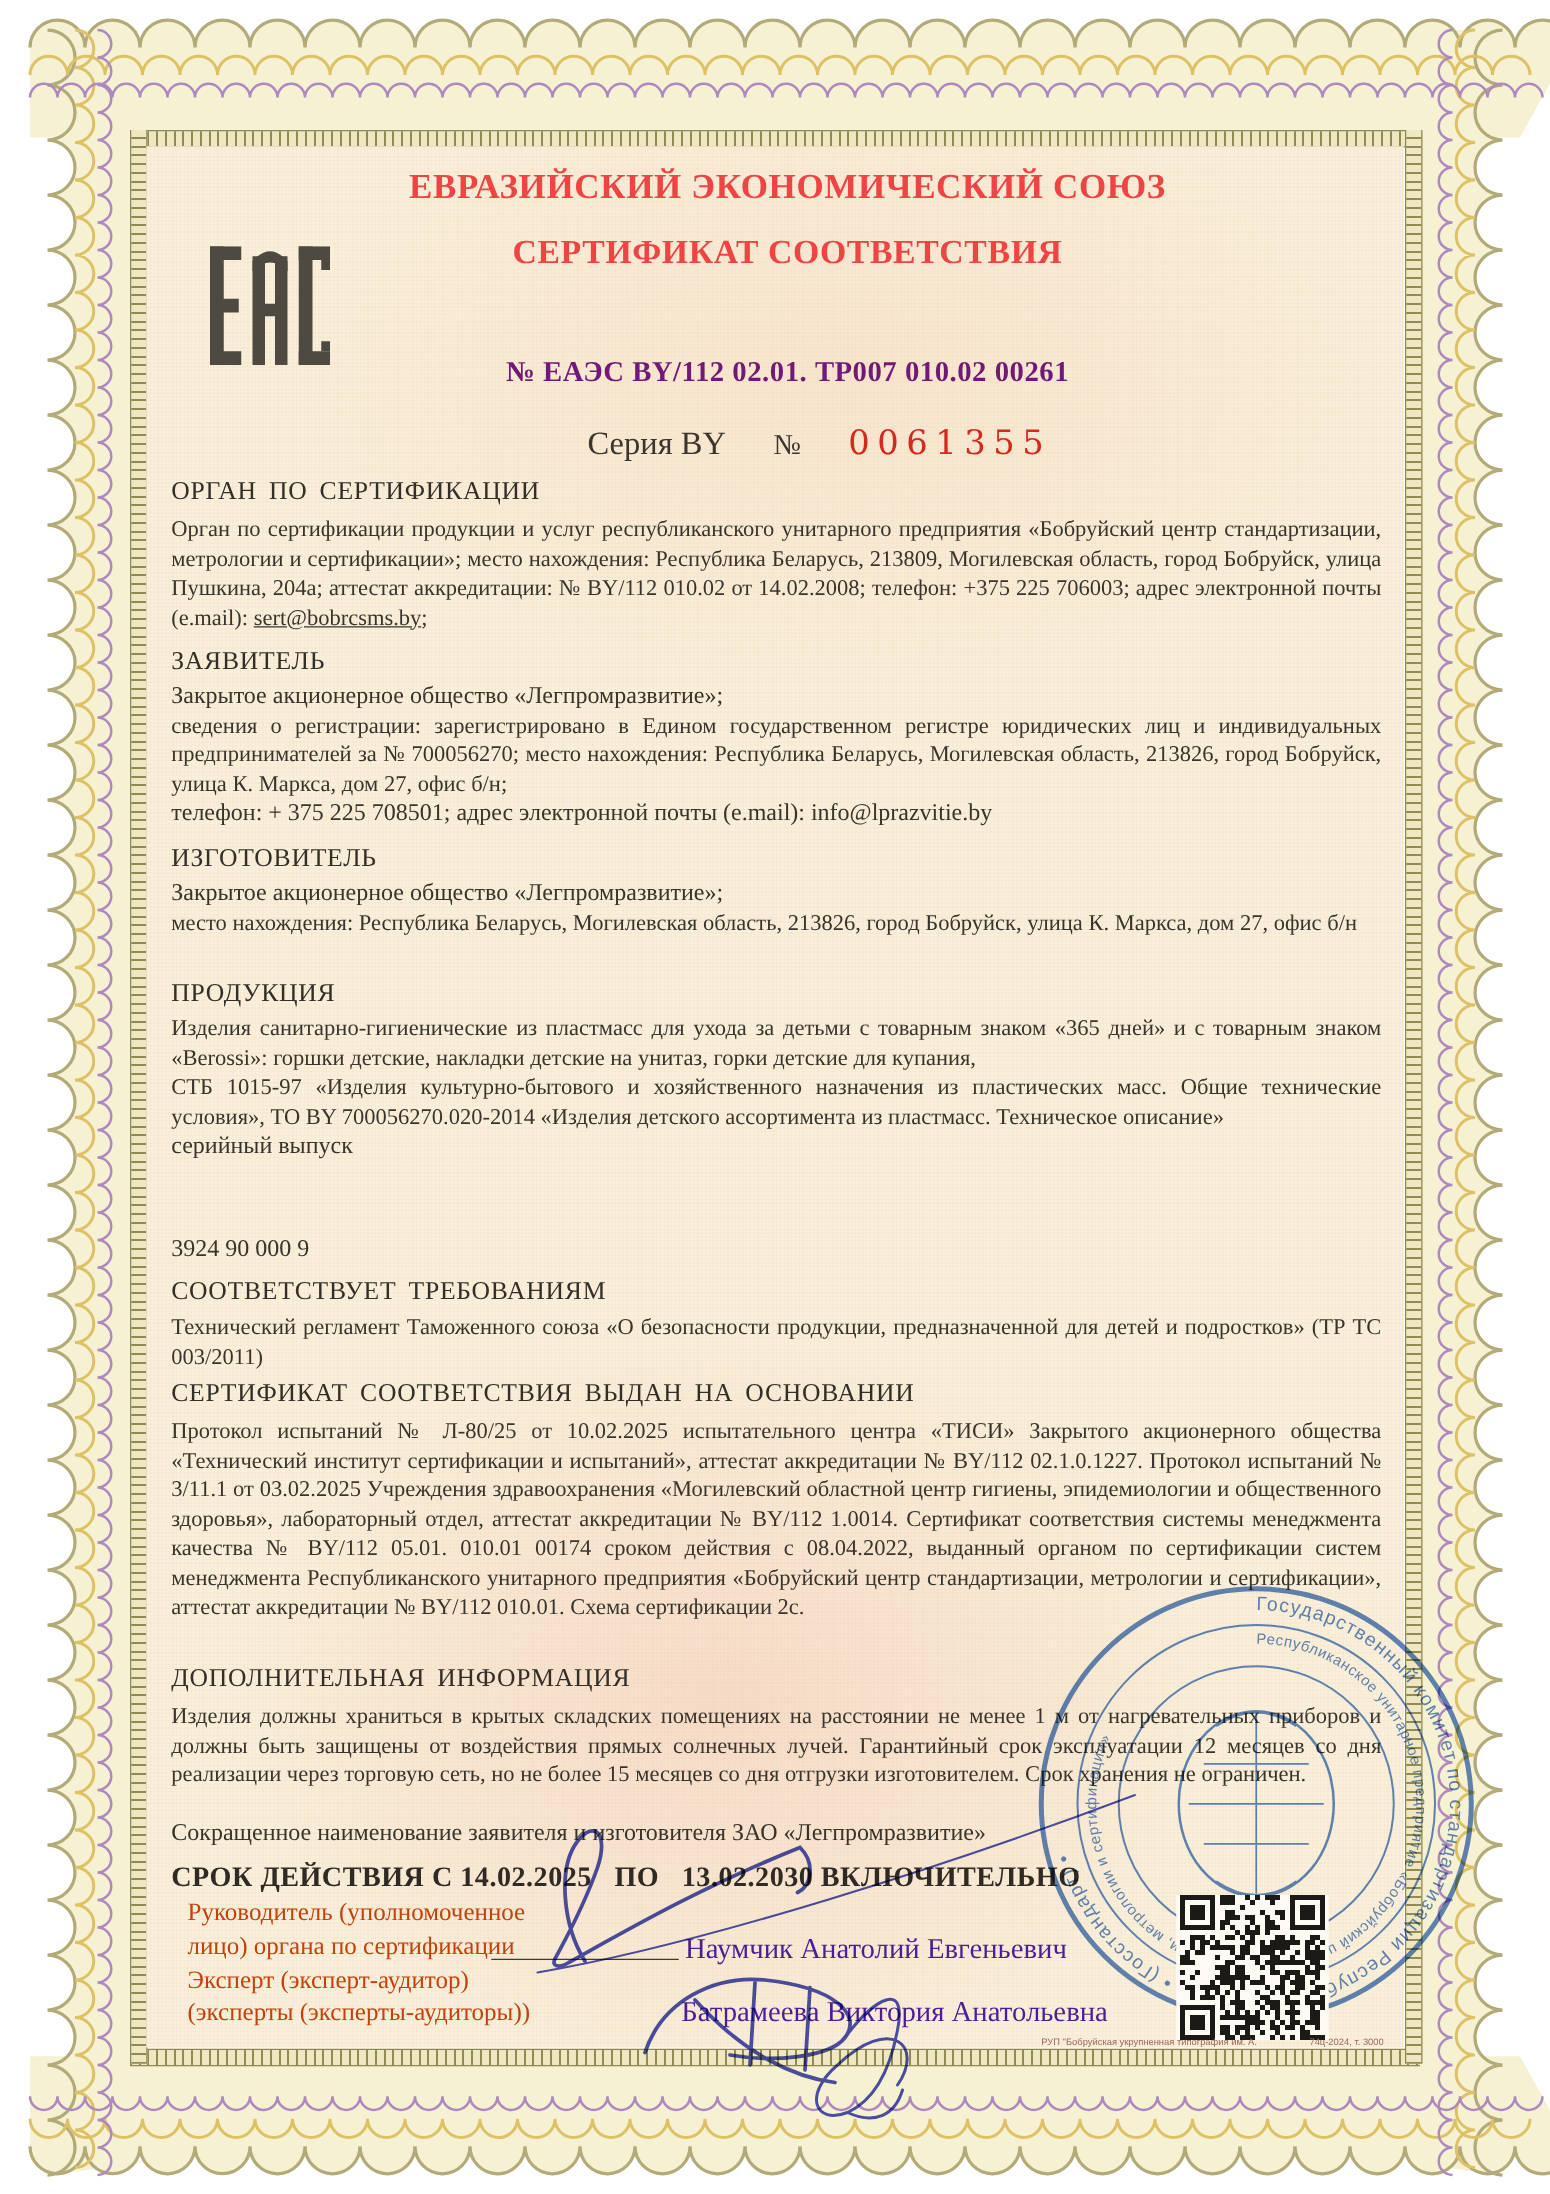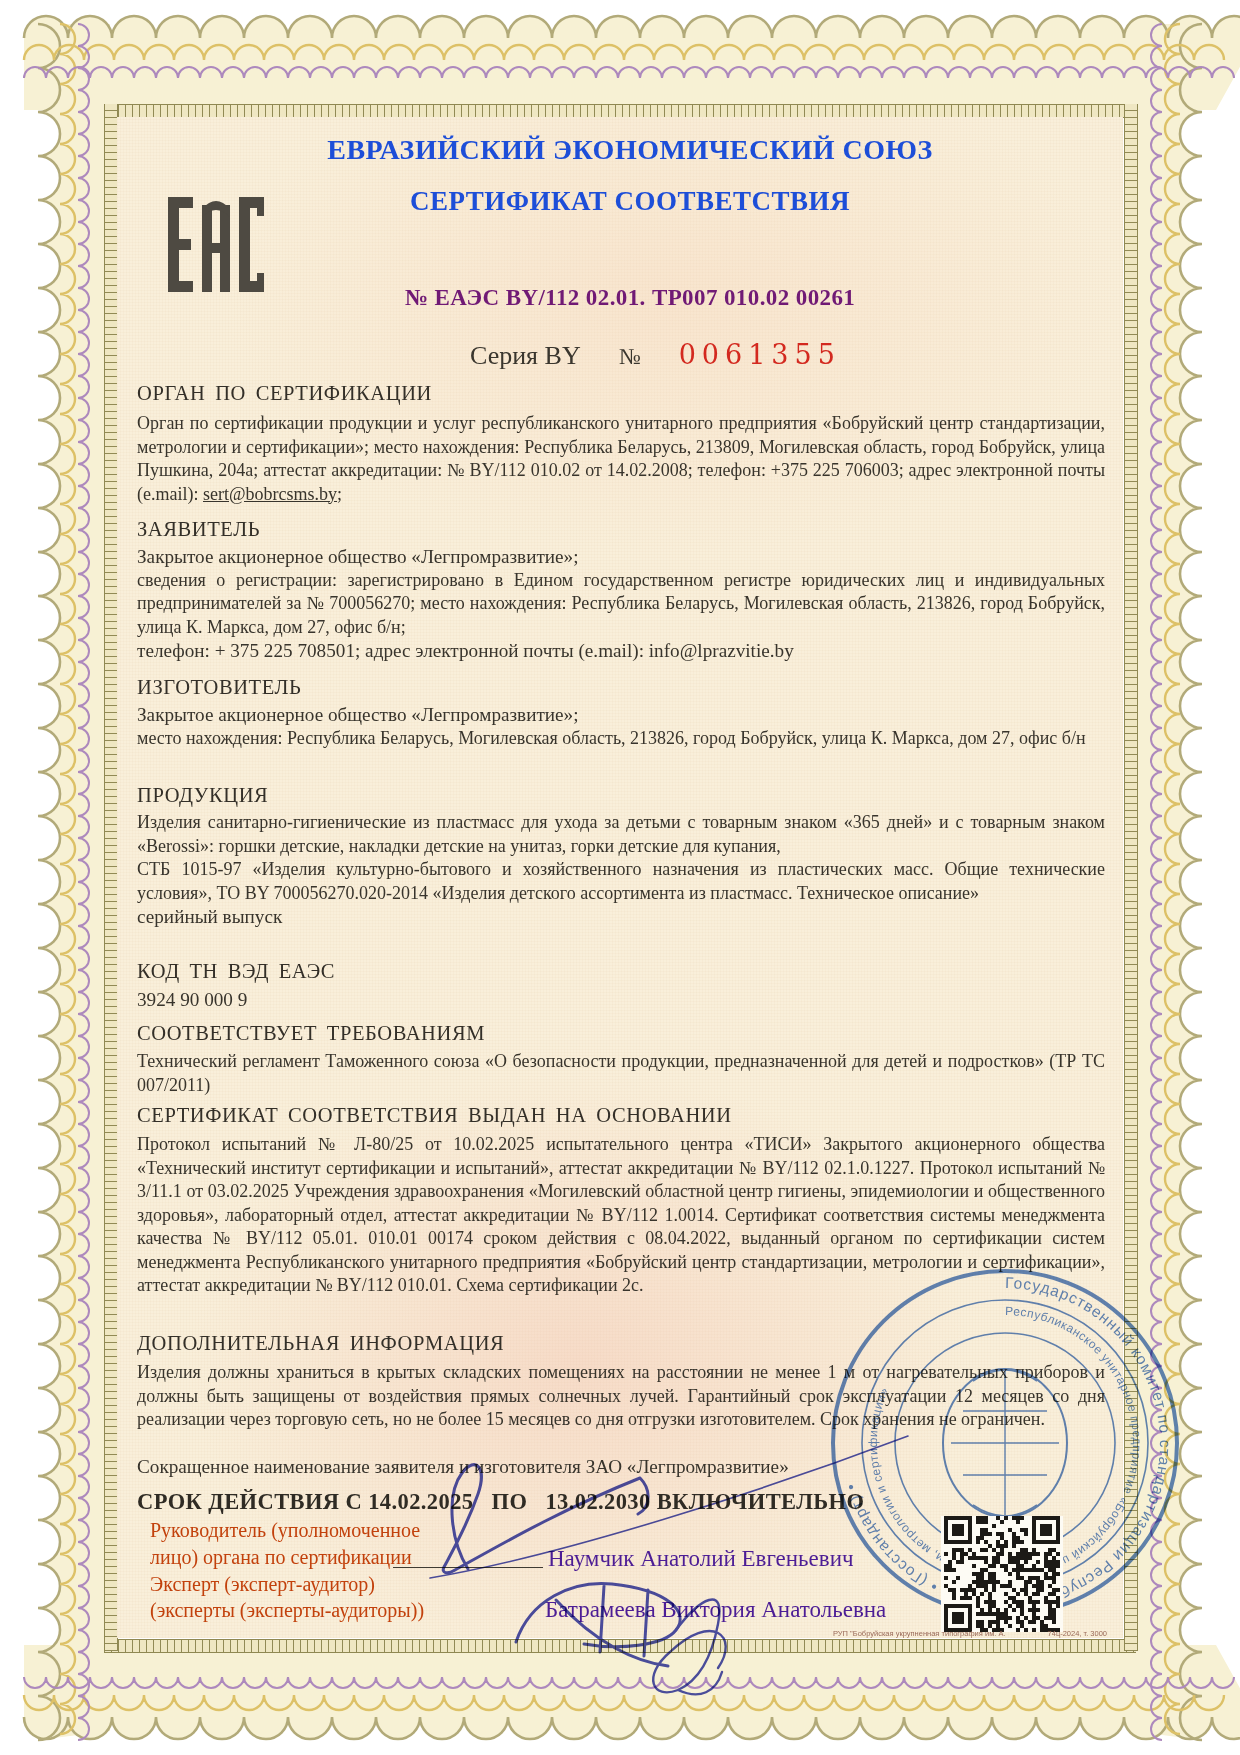--- a/index.html
+++ b/index.html
@@ -21,21 +21,21 @@
   .paper{position:absolute;left:117px;top:117px;width:1006px;height:1521px;
     background:
       radial-gradient(ellipse 560px 420px at 46% 82%, rgba(242,187,170,.38), rgba(242,187,170,0) 70%),
       radial-gradient(ellipse 640px 360px at 55% 12%, rgba(246,205,178,.30), rgba(246,205,178,0) 70%),
       repeating-linear-gradient(0deg, rgba(196,150,98,.045) 0 1px, rgba(255,255,255,0) 1px 3px),
       repeating-linear-gradient(90deg, rgba(196,150,98,.045) 0 1px, rgba(255,255,255,0) 1px 3px),
       #f9efda;}
   
   .abs{position:absolute;}
   .ctr{left:160px;right:140px;text-align:center;}
-  .h-big{font-weight:bold;font-size:28px;letter-spacing:.5px;color:#1d4ed8;text-align:center;}
+  .h-big{font-weight:bold;font-size:28px;letter-spacing:.5px;color:#ef4444;text-align:center;}
   .h-num{font-weight:bold;font-size:23px;letter-spacing:.4px;color:#701a75;}
   .sec-h{font-weight:normal;font-size:20.5px;letter-spacing:.6px;word-spacing:4px;color:#332f28;}
   .body-t{font-size:18px;line-height:23.5px;text-align:justify;color:#38342c;}
   .body-t p{margin:0;}
   .line-t{font-size:19.2px;line-height:23.5px;color:#38342c;}
   .u{text-decoration:underline;}
   .col{left:137px;width:968px;}
   .validity{font-weight:bold;font-size:22.5px;letter-spacing:.4px;white-space:pre-wrap;color:#2f2b24;}
   .sig-label{font-size:20px;color:#c2410c;}
   .sig-name{font-size:23px;color:#4c1d95;}
@@ -141,26 +141,25 @@
   <div class="abs col" style="top:811px">
     <div class="body-t">
         <p>Изделия санитарно-гигиенические из пластмасс для ухода за детьми с товарным знаком «365 дней» и с товарным знаком «Berossi»: горшки детские, накладки детские на унитаз, горки детские для купания,</p>
       </div>
     <div class="body-t">
         <p>СТБ 1015-97 «Изделия культурно-бытового и хозяйственного назначения из пластических масс. Общие технические условия», ТО BY 700056270.020-2014 «Изделия детского ассортимента из пластмасс. Техническое описание»</p>
       </div>
     <div class="line-t">серийный выпуск</div>
   </div>
 
-  <div class="abs col sec-h" style="top:960px">КОД ТН ВЭД ЕАЭС</div>
   <div class="abs col line-t" style="top:988px">3924 90 000 9</div>
 
   <div class="abs col sec-h" style="top:1022px">СООТВЕТСТВУЕТ ТРЕБОВАНИЯМ</div>
   <div class="abs col body-t" style="top:1050px">
-      <p>Технический регламент Таможенного союза «О безопасности продукции, предназначенной для детей и подростков» (ТР ТС 007/2011)</p>
+      <p>Технический регламент Таможенного союза «О безопасности продукции, предназначенной для детей и подростков» (ТР ТС 003/2011)</p>
     </div>
 
   <div class="abs col sec-h" style="top:1104px">СЕРТИФИКАТ СООТВЕТСТВИЯ ВЫДАН НА ОСНОВАНИИ</div>
   <div class="abs col body-t" style="top:1133px">
       <p>Протокол испытаний № Л-80/25 от 10.02.2025 испытательного центра «ТИСИ» Закрытого акционерного общества «Технический институт сертификации и испытаний», аттестат аккредитации № BY/112 02.1.0.1227.  Протокол испытаний № 3/11.1 от 03.02.2025 Учреждения здравоохранения «Могилевский областной центр гигиены, эпидемиологии и общественного здоровья», лабораторный отдел, аттестат аккредитации № BY/112 1.0014. Сертификат соответствия системы менеджмента качества № BY/112 05.01. 010.01 00174 сроком действия с 08.04.2022, выданный органом по сертификации систем менеджмента Республиканского унитарного предприятия «Бобруйский центр стандартизации, метрологии и сертификации», аттестат аккредитации № BY/112 010.01. Схема сертификации 2с.</p>
     </div>
 
   <div class="abs col sec-h" style="top:1332px">ДОПОЛНИТЕЛЬНАЯ ИНФОРМАЦИЯ</div>
   <div class="abs col body-t" style="top:1361px">
       <p>Изделия должны храниться в крытых складских помещениях на расстоянии не менее 1 м от нагревательных приборов и должны быть защищены от воздействия прямых солнечных лучей. Гарантийный срок эксплуатации 12 месяцев со дня реализации через торговую сеть, но не более 15 месяцев со дня отгрузки изготовителем. Срок хранения не ограничен.</p>

